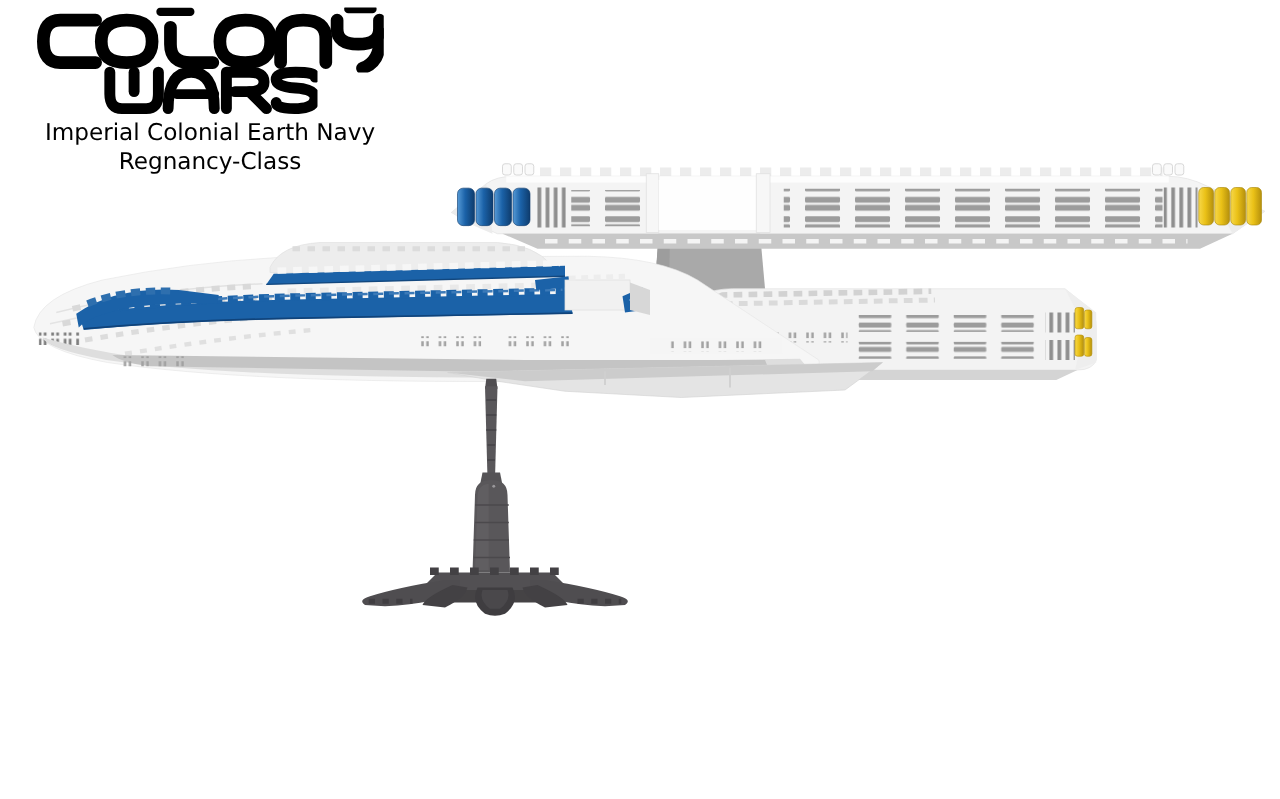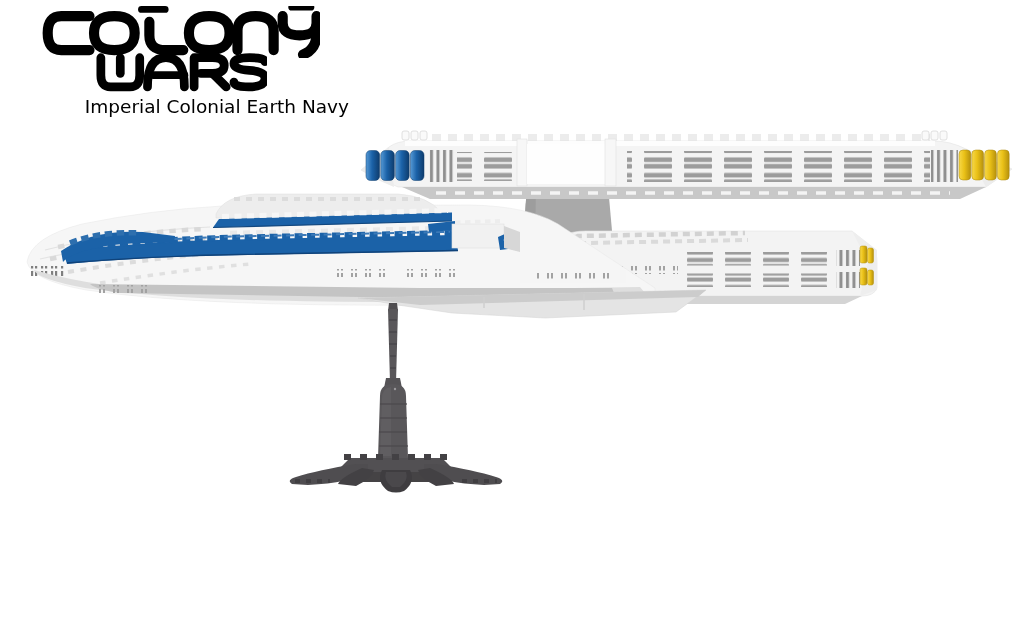--- a/index.html
+++ b/index.html
@@ -2,21 +2,21 @@
 <html style="--background: #ffffff; --text-black: #000000; --hull-white: #f4f4f4; --hull-bright: #ffffff; --hull-shade: #e2e2e2; --hull-under: #c8c8c8; --pylon-gray: #a9a9a9; --vent-gray: #9c9c9c; --grille-gray: #8f8f8f; --stripe-blue: #1b62a8; --stripe-blue-dark: #10437a; --stripe-blue-light: #4d8cc9; --engine-yellow: #eac117; --engine-yellow-dark: #b5900c; --stand-gray: #59575a; --stand-gray-dark: #454345;"><head>
 <meta charset="utf-8">
 <style>
   html,body{margin:0;padding:0;}
   body{
     width:1024px;height:639px;position:relative;overflow:hidden;
     background:var(--background,#ffffff);
     font-family:"DejaVu Sans","Liberation Sans",sans-serif;
   }
   .header{
-    position:absolute;left:13px;top:6px;width:336px;text-align:right;
+    position:absolute;left:0;top:6px;width:336px;text-align:center;
     color:var(--text-black,#000);
   }
   .logo-line1 svg{width:278px;display:block;margin:0 auto;}
   .logo-line2 svg{width:172px;display:block;margin:-9px auto 0 auto;}
   .logo-glyph{stroke:var(--text-black,#000);fill:none;stroke-linecap:round;stroke-linejoin:round;}
   .subtitle{margin-top:1px;font-size:18.5px;line-height:23px;color:var(--text-black,#000);}
   .ship{position:absolute;left:0;top:0;width:1024px;height:639px;}
 </style>
 </head>
 <body>
@@ -65,20 +65,21 @@
               <path d="M27 25 L41 39" stroke-width="9" class="logo-glyph"></path>
             </g>
             <g transform="translate(136 0)">
               <path d="M39 13 Q39 9 23 9 Q7 9 7 15 Q7 21 23 22 Q39 23 39 30 Q39 39 22 39 Q7 39 7 34" stroke-width="9" class="logo-glyph"></path>
             </g>
           </svg>
         </div>
     </div>
     <div class="subtitle">
       <div>Imperial Colonial Earth Navy</div>
+      <div>Regnancy-Class</div>
     </div>
   </div>
 
   <svg class="ship" viewBox="0 0 1024 639" xmlns="http://www.w3.org/2000/svg">
     <defs>
       <linearGradient id="gradBlueCyl" x1="0" y1="0" x2="1" y2="0">
         <stop offset="0" stop-color="#569ad6"></stop>
           <stop offset="0.45" stop-color="#1b62a8"></stop>
           <stop offset="1" stop-color="#0e3c6d"></stop>
       </linearGradient>

